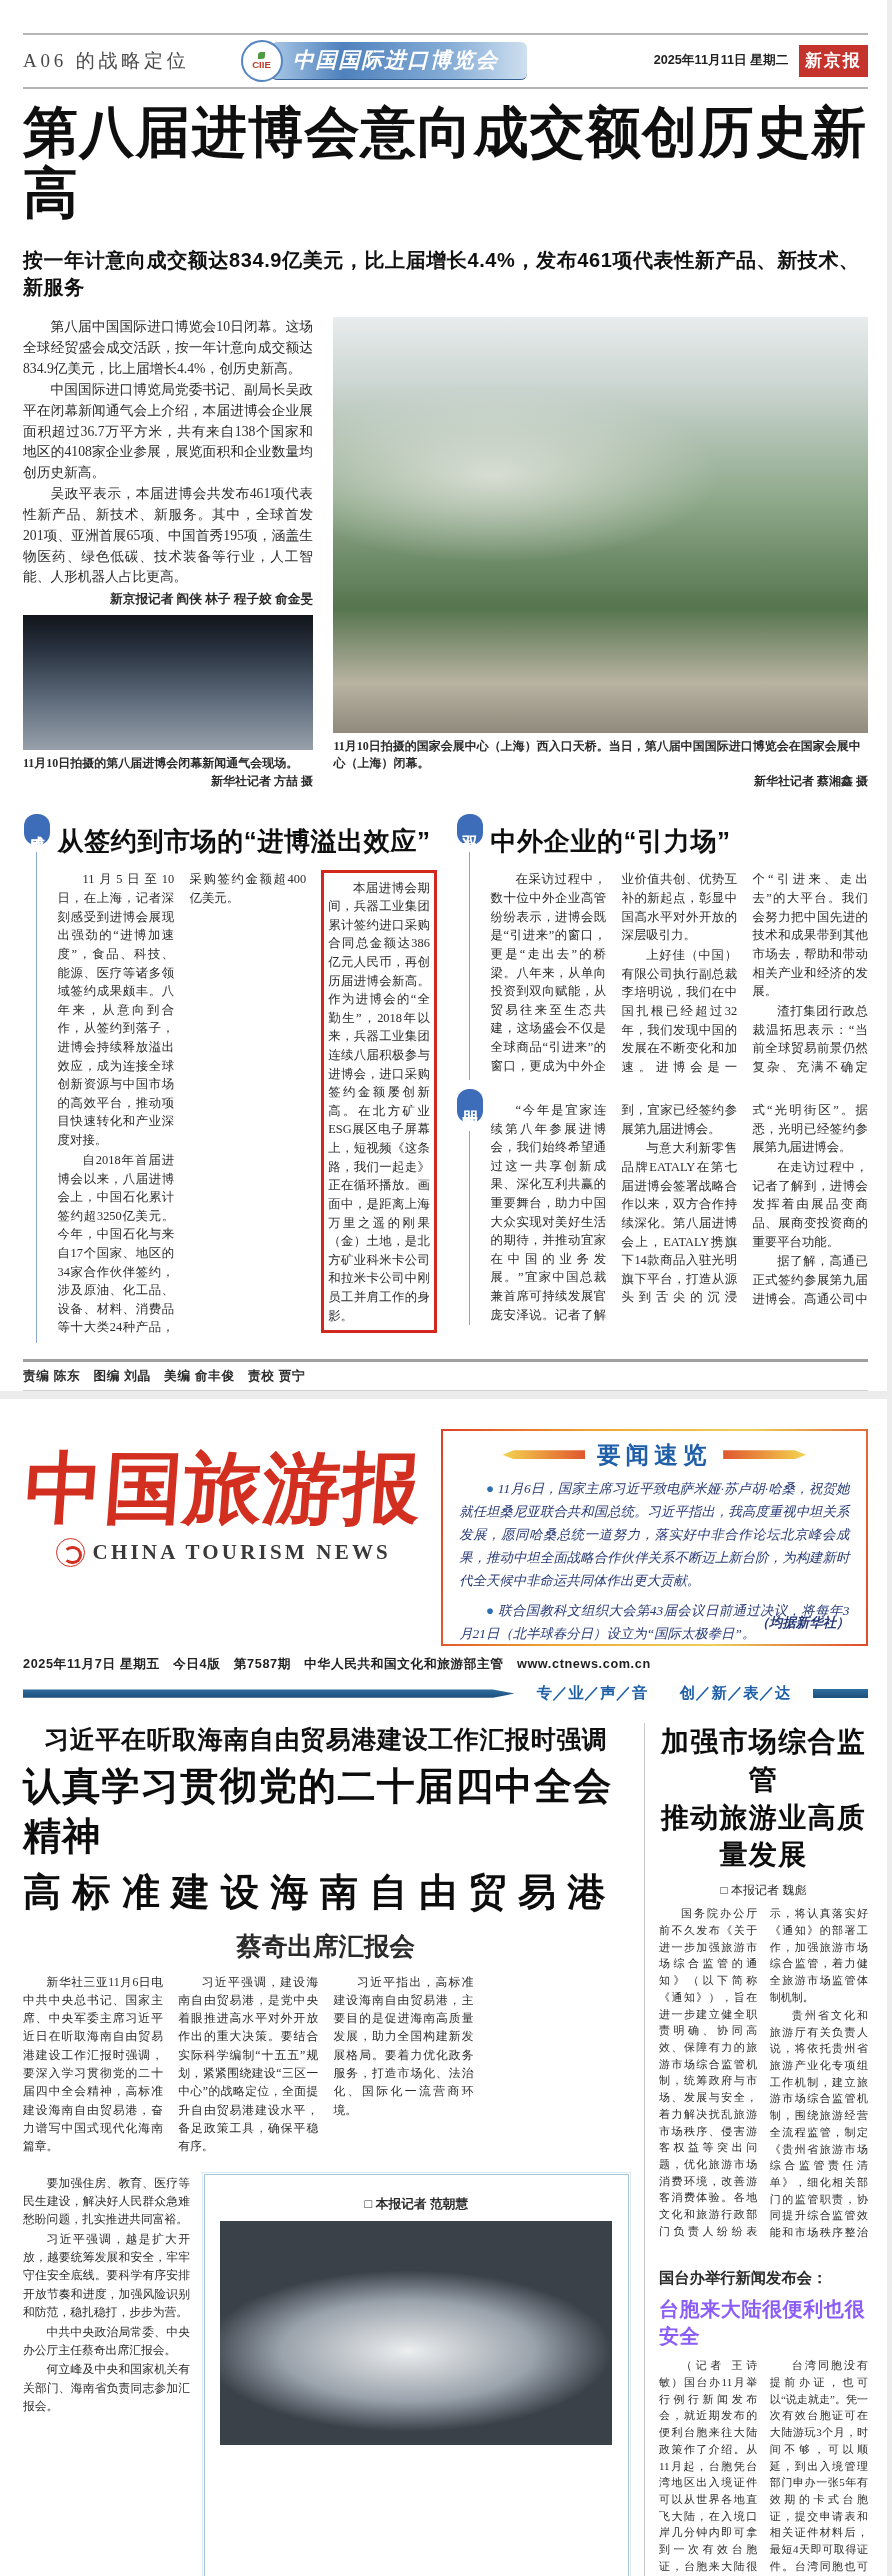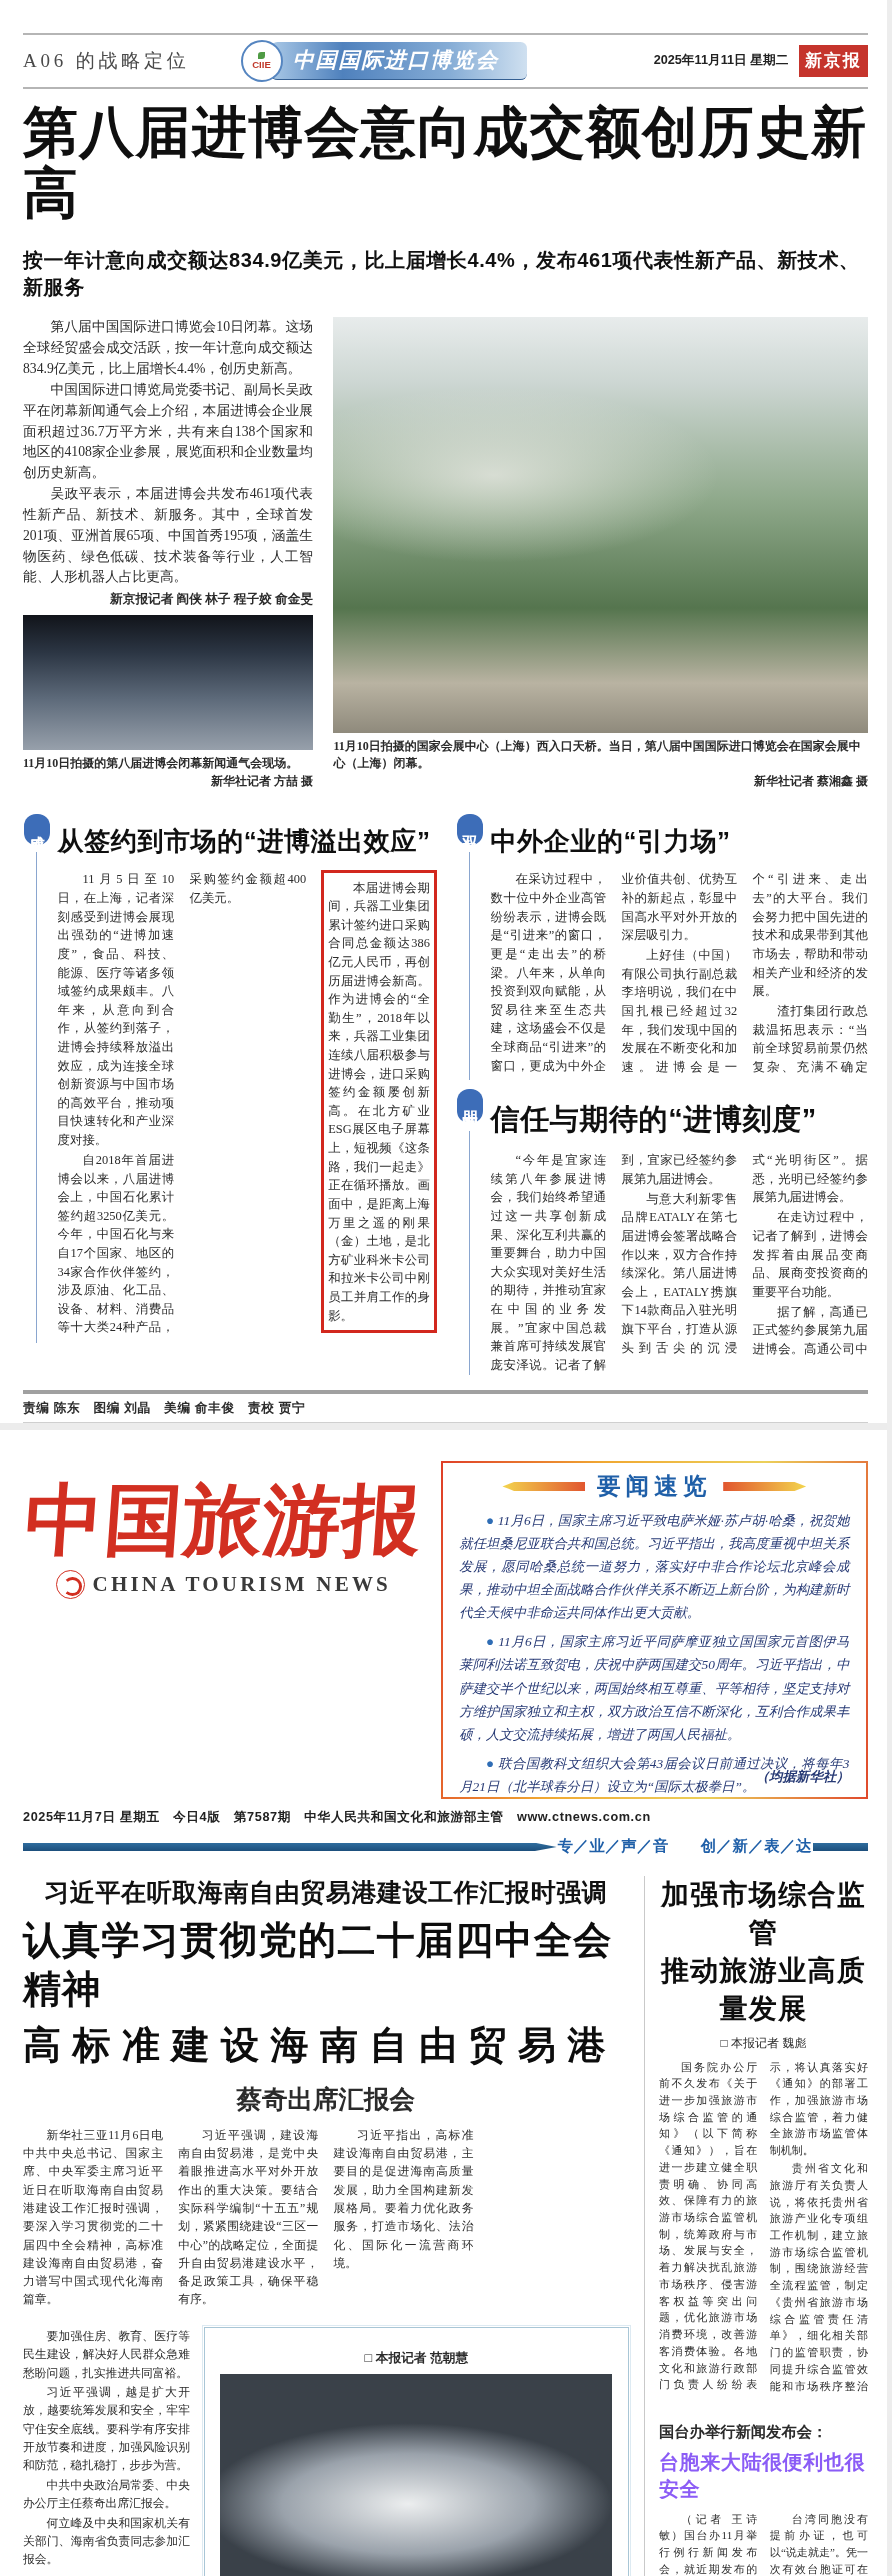--- a/index.html
+++ b/index.html
@@ -90,21 +90,21 @@
   .briefs-title-row { display:flex; align-items:center; justify-content:center; gap:11.5px; margin-bottom:2.5px; }
   .arrow { height:9px; width:83px; flex:none; }
   .arrow-l { background:linear-gradient(90deg,#f3d54e,#e1562f); clip-path:polygon(0 50%,14% 0,100% 0,100% 100%,14% 100%); }
   .arrow-r { background:linear-gradient(90deg,#e1562f,#f3d54e); clip-path:polygon(0 0,86% 0,100% 50%,86% 100%,0 100%); }
   .briefs-title { color:#1f5fa8; font-size:23.6px; font-weight:900; letter-spacing:5.1px; font-family:"Liberation Sans",sans-serif; }
   .briefs-items p { font-size:13.4px; font-style:italic; color:#273a75; line-height:1.72; text-align:justify;
     text-indent:2em; margin:6.4px 0; }
   .briefs-items p::before { content:"● "; color:#2f6db5; font-style:normal; }
   .briefs-credit { text-align:right; font-weight:bold; color:#273a75; font-size:13.4px; font-style:italic; margin:-37px 0 6.4px; }
   .dateline { font-size:12.7px; font-weight:bold; color:#222; margin-top:10.2px; font-family:"Liberation Sans",sans-serif; letter-spacing:0.6px; }
-  .slogan-row { display:flex; align-items:center; gap:1px; margin-top:10.2px; }
+  .slogan-row { display:flex; align-items:center; gap:22px; margin-top:10.2px; }
   .bluebar { height:8.3px; background:linear-gradient(180deg,#2f6d9e,#1d4f7c); }
   .bluebar-left { flex:1; clip-path:polygon(0 0,calc(100% - 21.7px) 0,100% 50%,calc(100% - 21.7px) 100%,0 100%); }
   .bluebar-right { width:55px; flex:none; }
   .slogan { color:#1f5fa8; font-weight:bold; font-size:15.3px; letter-spacing:0.6px; flex:none;
     font-family:"Liberation Sans",sans-serif; }
   .ctn-main { display:flex; gap:15.3px; margin-top:19px; }
   .ctn-left { flex:1; min-width:0; }
   .ctn-right { width:224px; flex:none; border-left:0.6px solid #c9c9c9; padding-left:14px; }
   .lead2-kicker { font-size:25px; font-weight:bold; text-align:center; color:#111; letter-spacing:0.6px;
     font-family:"Liberation Sans",sans-serif; }
@@ -211,21 +211,20 @@
               <div class="lw"><p>在采访过程中，数十位中外企业高管纷纷表示，进博会既是“引进来”的窗口，更是“走出去”的桥梁。八年来，从单向投资到双向赋能，从贸易往来至生态共建，这场盛会不仅是全球商品“引进来”的窗口，更成为中外企业价值共创、优势互补的新起点，彰显中国高水平对外开放的深层吸引力。</p><p>上好佳（中国）有限公司执行副总裁李培明说，我们在中国扎根已经超过32年，我们发现中国的发展在不断变化和加速。进博会是一个“引进来、走出去”的大平台。我们会努力把中国先进的技术和成果带到其他市场去，帮助和带动相关产业和经济的发展。</p><p>渣打集团行政总裁温拓思表示：“当前全球贸易前景仍然复杂、充满不确定性，但中国持续对外开放、经济稳健增长，为国际投资和全球合作带来信心，尤其是连年举办的进博会，为贸易交流提供了重要平台。渣打将中国视为最重要的战略市场之一，我们将继续发挥‘超级连接器’的作用，投资于此、服务于此，将全球机遇引入中国，也将中国活力带向世界。”</p></div>
             </div>
           </div>
         </div>
         <div class="art" style="margin-top:9px;">
           <div class="label-col">
             <div class="vlabel">朋友圈扩容</div>
             <div class="vline"></div>
           </div>
           <div class="art-content">
-            <div class="art-title art-title-big">信任与期待的“进博刻度”</div>
             <div class="colbody c3 art3-body">
               <div class="lw"><p>“今年是宜家连续第八年参展进博会，我们始终希望通过这一共享创新成果、深化互利共赢的重要舞台，助力中国大众实现对美好生活的期待，并推动宜家在中国的业务发展。”宜家中国总裁兼首席可持续发展官庞安泽说。记者了解到，宜家已经签约参展第九届进博会。</p><p>与意大利新零售品牌EATALY在第七届进博会签署战略合作以来，双方合作持续深化。第八届进博会上，EATALY携旗下14款商品入驻光明旗下平台，打造从源头到舌尖的沉浸式“光明街区”。据悉，光明已经签约参展第九届进博会。</p><p>在走访过程中，记者了解到，进博会发挥着由展品变商品、展商变投资商的重要平台功能。</p><p>据了解，高通已正式签约参展第九届进博会。高通公司中国区董事长孟樸向记者表示，“每次站在进博会平台上，我都能深切感受到中国市场的活力与开放的力量。这份力量，既来自专业观众与大众对我们端侧AI应用、AI眼镜、机器人、智能网联汽车等前沿科技的关注。”</p></div>
             </div>
           </div>
         </div>
       </div>
     </div>
 
     <div class="nj-footer">
       <div class="thick"></div>
@@ -246,21 +245,20 @@
         </div>
       </div>
       <div class="briefs">
         <div class="briefs-title-row">
           <div class="arrow arrow-l"></div>
           <div class="briefs-title">要闻速览</div>
           <div class="arrow arrow-r"></div>
         </div>
         <div class="briefs-items">
             <p>11月6日，国家主席习近平致电萨米娅·苏卢胡·哈桑，祝贺她就任坦桑尼亚联合共和国总统。习近平指出，我高度重视中坦关系发展，愿同哈桑总统一道努力，落实好中非合作论坛北京峰会成果，推动中坦全面战略合作伙伴关系不断迈上新台阶，为构建新时代全天候中非命运共同体作出更大贡献。</p>
-            <p>11月6日，国家主席习近平同萨摩亚独立国国家元首图伊马莱阿利法诺互致贺电，庆祝中萨两国建交50周年。习近平指出，中萨建交半个世纪以来，两国始终相互尊重、平等相待，坚定支持对方维护国家独立和主权，双方政治互信不断深化，互利合作成果丰硕，人文交流持续拓展，增进了两国人民福祉。</p>
             <p>联合国教科文组织大会第43届会议日前通过决议，将每年3月21日（北半球春分日）设立为“国际太极拳日”。</p>
           </div>
         <div class="briefs-credit">（均据新华社）</div>
       </div>
     </div>
 
     <div class="dateline">2025年11月7日 星期五　今日4版　第7587期　中华人民共和国文化和旅游部主管　www.ctnews.com.cn</div>
     <div class="slogan-row">
       <div class="bluebar bluebar-left"></div>
       <div class="slogan">专／业／声／音　　创／新／表／达</div>

